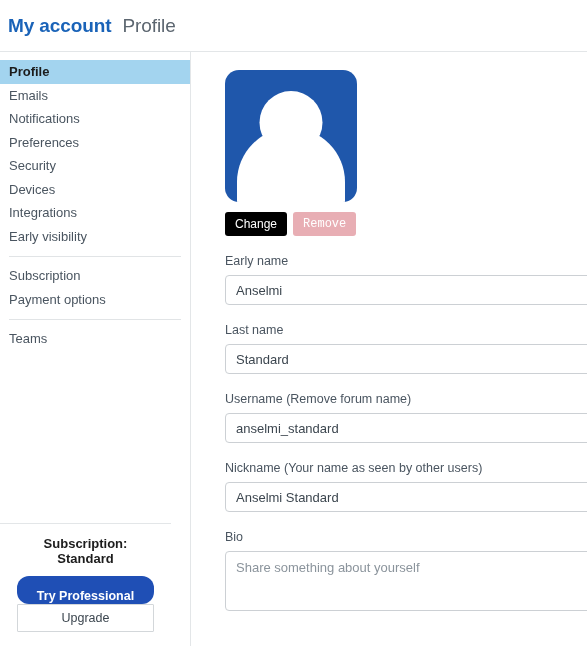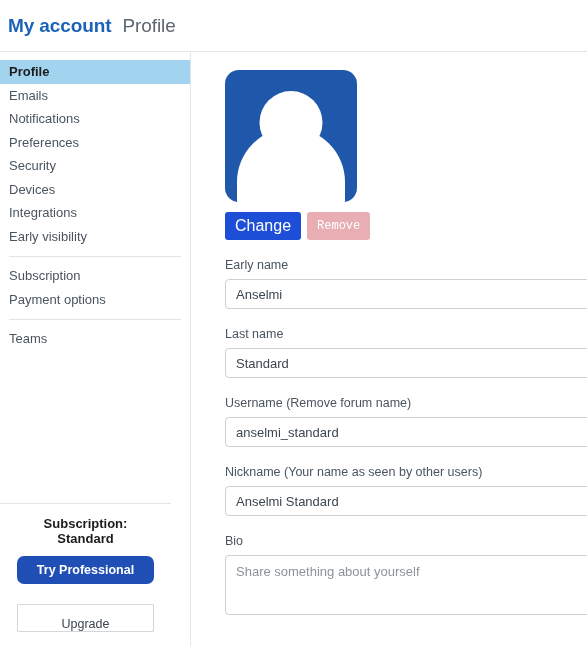--- a/index.html
+++ b/index.html
@@ -100,40 +100,40 @@
     display: block;
     width: 100%;
     height: 28px;
     line-height: 28px;
     text-align: center;
     background: #1f4fb5;
     color: #ffffff;
     font-size: 12.5px;
     font-weight: bold;
     border: none;
-    border-radius: 7px;
+    border-radius: 12px;
     cursor: pointer;
     font-family: "Liberation Sans", sans-serif;
-    padding: 0;
+    padding: 6px;
   }
   .btn-secondary {
     display: block;
     width: 100%;
     height: 28px;
     line-height: 26px;
     text-align: center;
     background: #ffffff;
     color: #3c464f;
     font-size: 12.5px;
     border: 1px solid #d3d7da;
     border-radius: 1px;
     cursor: pointer;
-    margin-top: 20px;
-    font-family: "Liberation Sans", sans-serif;
-    padding: 6px;
+    margin-top: 0;
+    font-family: "Liberation Sans", sans-serif;
+    padding: 0;
   }
 
   
   .main {
     flex: 1;
     padding: 18px 0 0 34px;
     box-sizing: border-box;
     overflow: hidden;
   }
   .avatar {
@@ -164,23 +164,23 @@
     transform: translateX(-50%);
     bottom: -6px;
   }
 
   .avatar-buttons {
     margin-top: 10px;
     display: flex;
     gap: 6px;
   }
   .btn-change {
-    background: #1d4ed8;
+    background: #000000;
     color: #ffffff;
-    font-size: 16px;
+    font-size: 12px;
     border: none;
     border-radius: 3px;
     padding: 5px 10px;
     cursor: pointer;
     font-family: "Liberation Sans", sans-serif;
   }
   .btn-remove {
     background: #e8aeb4;
     color: #ffffff;
     font-size: 12px;

